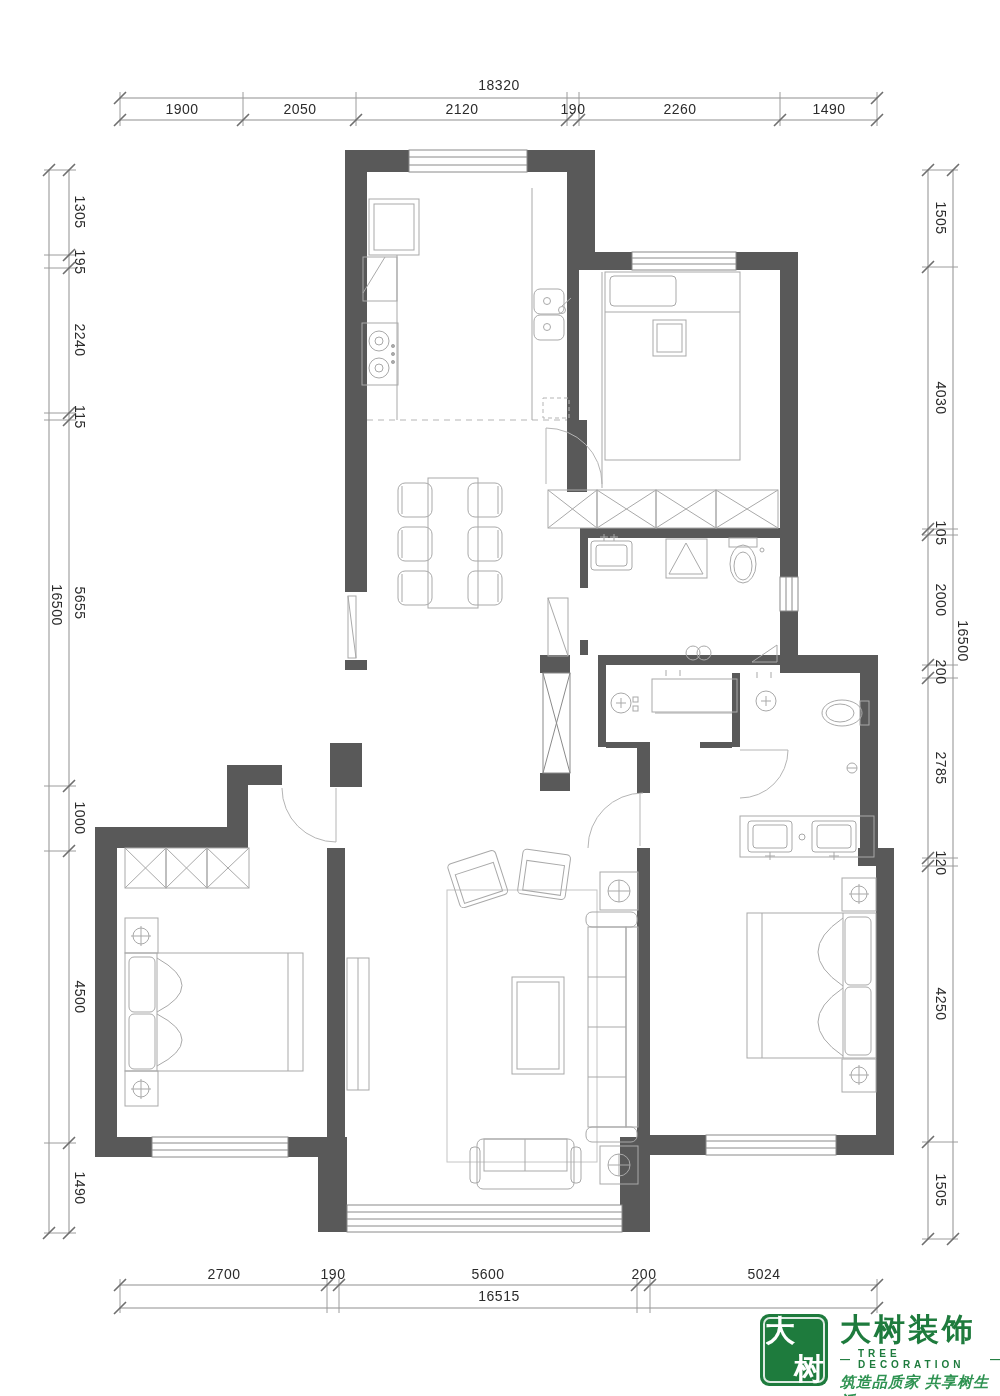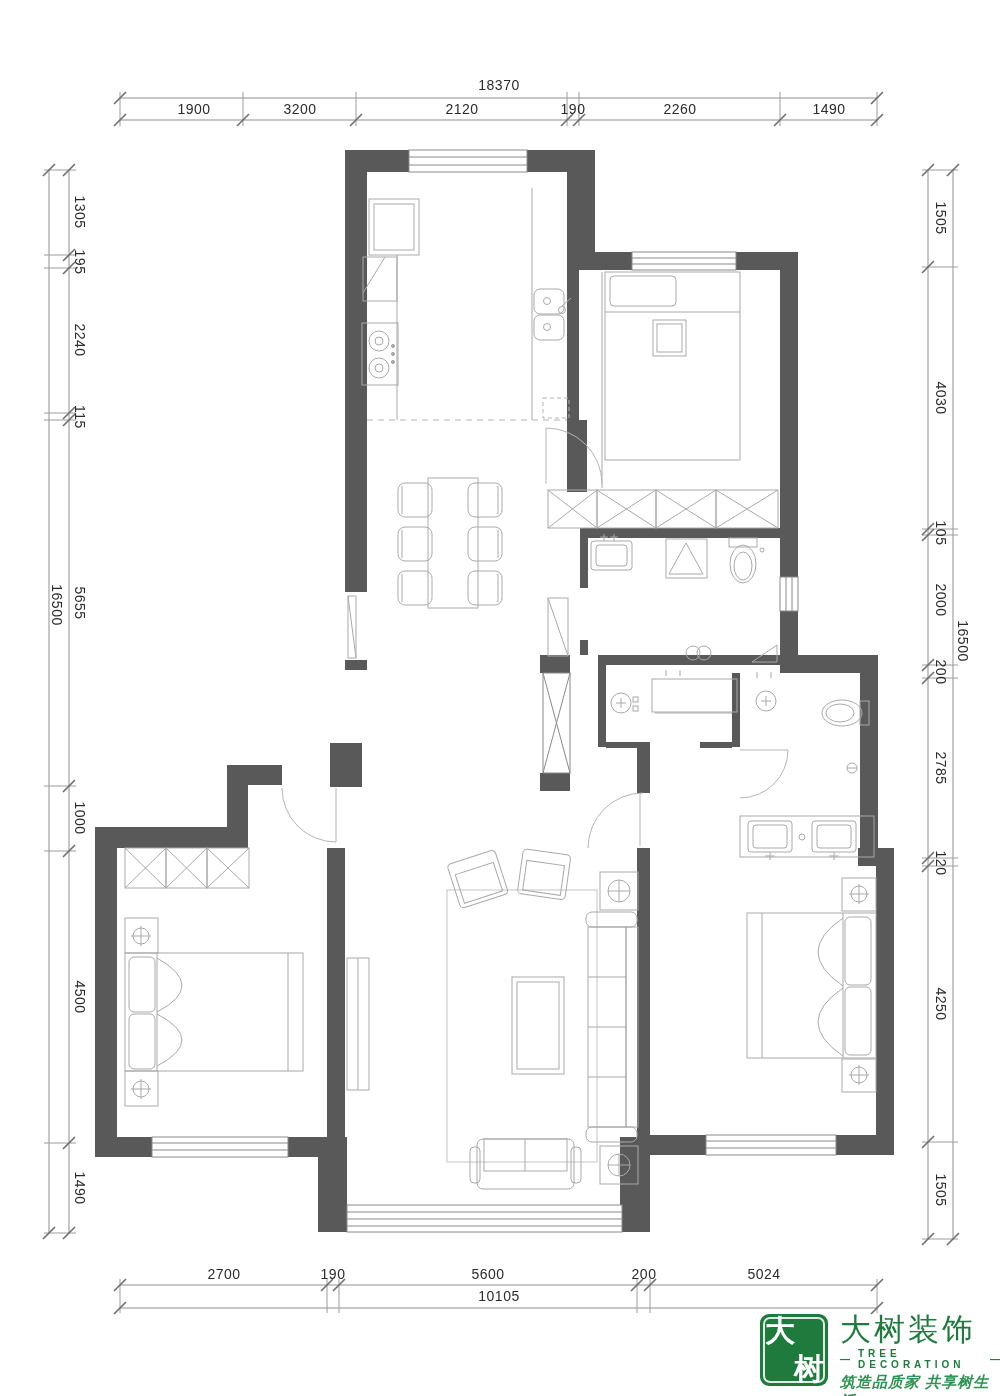--- a/index.html
+++ b/index.html
@@ -8,21 +8,21 @@
   #plan-svg{position:absolute;left:0;top:0;}
   .dim{position:absolute;font-size:14px;color:#2b2b2b;white-space:nowrap;
        transform:translate(-50%,-50%);letter-spacing:0.5px;}
   .dim.v{transform:translate(-50%,-50%) rotate(90deg);}
   .logo{position:absolute;left:760px;top:1314px;display:flex;gap:12px;align-items:flex-start;}
   .seal{position:relative;width:68px;height:72px;background:#1e7b3d;border-radius:9px;flex:0 0 auto;}
   .seal-inner{position:absolute;inset:3px;border:2px solid rgba(255,255,255,.85);border-radius:7px;}
   .seal-c1{position:absolute;left:5px;top:0px;font-size:30px;line-height:34px;color:#fff;font-weight:bold;}
   .seal-c2{position:absolute;right:4px;bottom:0px;font-size:30px;line-height:34px;color:#fff;font-weight:bold;}
   .logo-text{display:flex;flex-direction:column;}
-  .brand{font-size:31px;line-height:32px;font-weight:normal;color:#1e7b3d;letter-spacing:3px;}
+  .brand{font-size:31px;line-height:32px;font-weight:bold;color:#1e7b3d;letter-spacing:3px;}
   .brand-en{display:flex;align-items:center;gap:8px;color:#1e7b3d;font-size:10px;font-weight:bold;
             letter-spacing:4px;margin-top:2px;}
   .brand-en .dash{letter-spacing:0;font-weight:bold;}
   .slogan{color:#2f9352;font-size:15px;margin-top:3px;letter-spacing:1px;font-style:italic;font-weight:bold;}
 </style>
 </head>
 <body>
 
 <div id="page">
 
@@ -373,29 +373,29 @@
           <path d="M640,793V846"></path>
           <path d="M643,793A55,55 0 0 0 588,848"></path>
         </g>
     <g>
           <path d="M740,750H788"></path>
           <path d="M788,750A48,48 0 0 1 740,798"></path>
         </g>
   </g>
 </svg>
 
-<span class="dim" style="left:499px;top:85px">18370</span>
-<span class="dim" style="left:194px;top:109px">1900</span>
-<span class="dim" style="left:300px;top:109px">3200</span>
+<span class="dim" style="left:499px;top:85px">18320</span>
+<span class="dim" style="left:182px;top:109px">1900</span>
+<span class="dim" style="left:300px;top:109px">2050</span>
 <span class="dim" style="left:462px;top:109px">2120</span>
 <span class="dim" style="left:573px;top:109px">190</span>
 <span class="dim" style="left:680px;top:109px">2260</span>
 <span class="dim" style="left:829px;top:109px">1490</span>
 
-<span class="dim" style="left:499px;top:1296px">10105</span>
+<span class="dim" style="left:499px;top:1296px">16515</span>
 <span class="dim" style="left:224px;top:1274px">2700</span>
 <span class="dim" style="left:333px;top:1274px">190</span>
 <span class="dim" style="left:488px;top:1274px">5600</span>
 <span class="dim" style="left:644px;top:1274px">200</span>
 <span class="dim" style="left:764px;top:1274px">5024</span>
 
 <span class="dim v" style="left:57px;top:605px">16500</span>
 <span class="dim v" style="left:80px;top:212px">1305</span>
 <span class="dim v" style="left:80px;top:262px">195</span>
 <span class="dim v" style="left:80px;top:340px">2240</span>

